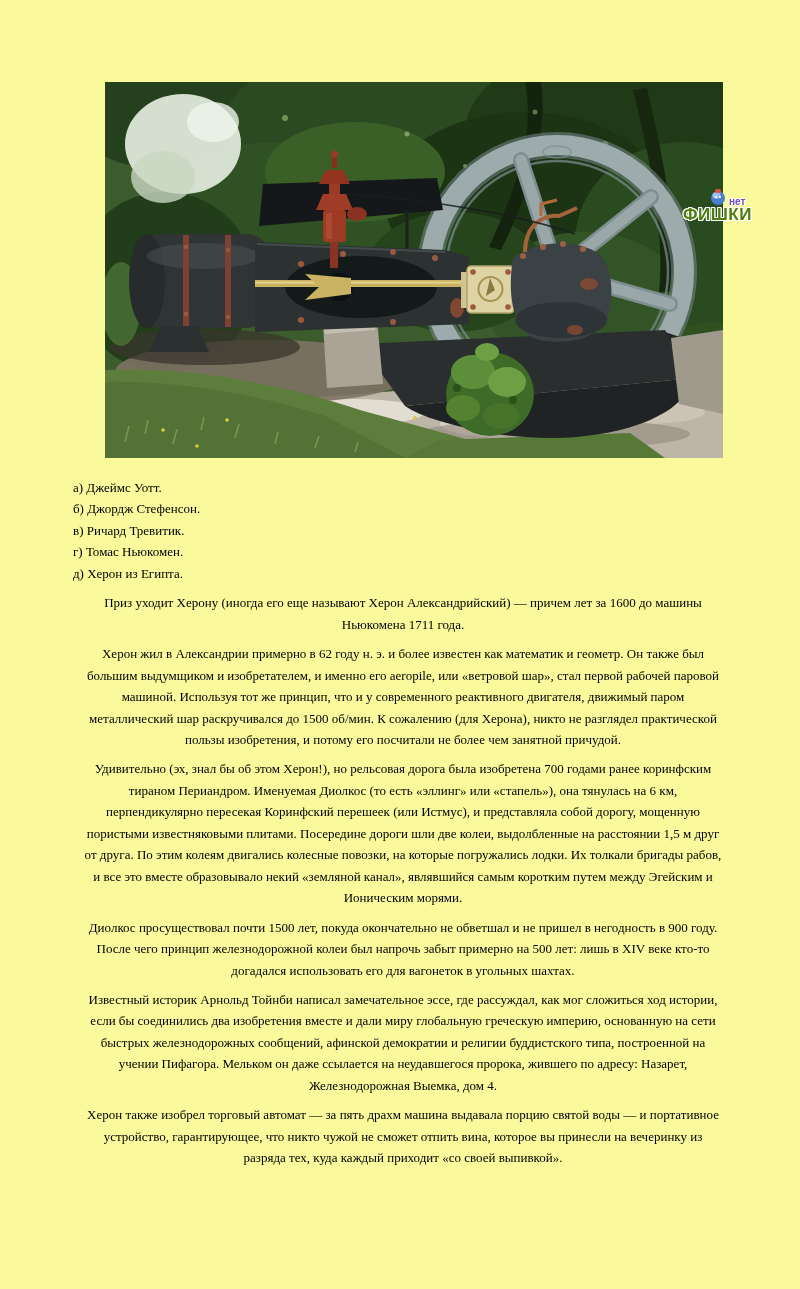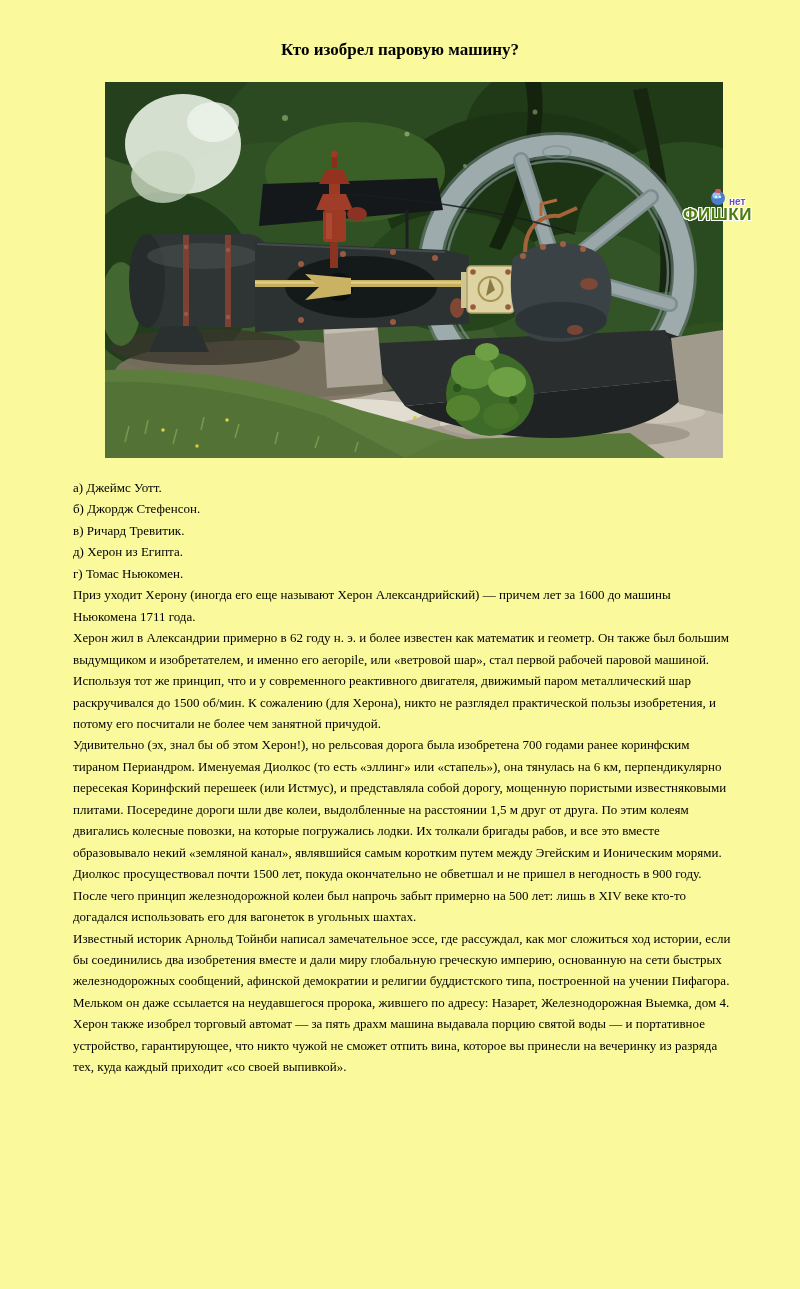--- a/index.html
+++ b/index.html
@@ -56,29 +56,28 @@
                  1px 1px 0 #fff, -1px -1px 0 #fff, 1px -1px 0 #fff, -1px 1px 0 #fff;
   }
 
   .content {
     position: absolute;
     left: 73px; top: 477px;
     width: 660px;
     font-size: 13px;
     line-height: 21.45px;
   }
-  .content p { margin: 0; }
+  .content p { margin: 8px; text-align: center; }
   .answers div { white-space: nowrap; }
 </style>
 </head>
 <body style="background: rgb(250, 250, 157);">
 
 <div class="page">
 
-  <div class="question-title">Кто изобрел паровую машину?</div>
 
   <div class="photo-frame" title="steam-engine-with-large-flywheel-in-park">
     <svg width="618" height="376" viewBox="0 0 618 376">
 
       <g>
         <rect x="0" y="0" width="618" height="376" fill="#3d5c2e"></rect>
         <ellipse cx="80" cy="30" rx="120" ry="60" fill="#24401c"></ellipse>
         <ellipse cx="300" cy="40" rx="180" ry="80" fill="#2c4a22"></ellipse>
         <ellipse cx="520" cy="50" rx="160" ry="90" fill="#203a18"></ellipse>
         <ellipse cx="170" cy="140" rx="120" ry="80" fill="#2f5124"></ellipse>
@@ -262,22 +261,22 @@
     </span>
     <span class="wm-suffix">нет</span>
     <span class="wm-main">ФИШКИ</span>
   </div>
 
   <div class="content">
     <div class="answers">
       <div>а) Джеймс Уотт.</div>
       <div>б) Джордж Стефенсон.</div>
       <div>в) Ричард Тревитик.</div>
+      <div>г) Томас Ньюкомен.</div>
       <div>д) Херон из Египта.</div>
-      <div>г) Томас Ньюкомен.</div>
     </div>
     <div class="explanation">
       <p>Приз уходит Херону (иногда его еще называют Херон Александрийский) — причем лет за 1600 до машины Ньюкомена 1711 года.</p>
       <p>Херон жил в Александрии примерно в 62 году н. э. и более известен как математик и геометр. Он также был большим выдумщиком и изобретателем, и именно его aeropile, или «ветровой шар», стал первой рабочей паровой машиной. Используя тот же принцип, что и у современного реактивного двигателя, движимый паром металлический шар раскручивался до 1500 об/мин. К сожалению (для Херона), никто не разглядел практической пользы изобретения, и потому его посчитали не более чем занятной причудой.</p>
       <p>Удивительно (эх, знал бы об этом Херон!), но рельсовая дорога была изобретена 700 годами ранее коринфским тираном Периандром. Именуемая Диолкос (то есть «эллинг» или «стапель»), она тянулась на 6 км, перпендикулярно пересекая Коринфский перешеек (или Истмус), и представляла собой дорогу, мощенную пористыми известняковыми плитами. Посередине дороги шли две колеи, выдолбленные на расстоянии 1,5 м друг от друга. По этим колеям двигались колесные повозки, на которые погружались лодки. Их толкали бригады рабов, и все это вместе образовывало некий «земляной канал», являвшийся самым коротким путем между Эгейским и Ионическим морями.</p>
       <p>Диолкос просуществовал почти 1500 лет, покуда окончательно не обветшал и не пришел в негодность в 900 году. После чего принцип железнодорожной колеи был напрочь забыт примерно на 500 лет: лишь в XIV веке кто-то догадался использовать его для вагонеток в угольных шахтах.</p>
       <p>Известный историк Арнольд Тойнби написал замечательное эссе, где рассуждал, как мог сложиться ход истории, если бы соединились два изобретения вместе и дали миру глобальную греческую империю, основанную на сети быстрых железнодорожных сообщений, афинской демократии и религии буддистского типа, построенной на учении Пифагора. Мельком он даже ссылается на неудавшегося пророка, жившего по адресу: Назарет, Железнодорожная Выемка, дом 4.</p>
       <p>Херон также изобрел торговый автомат — за пять драхм машина выдавала порцию святой воды — и портативное устройство, гарантирующее, что никто чужой не сможет отпить вина, которое вы принесли на вечеринку из разряда тех, куда каждый приходит «со своей выпивкой».</p>
     </div>
   </div>

